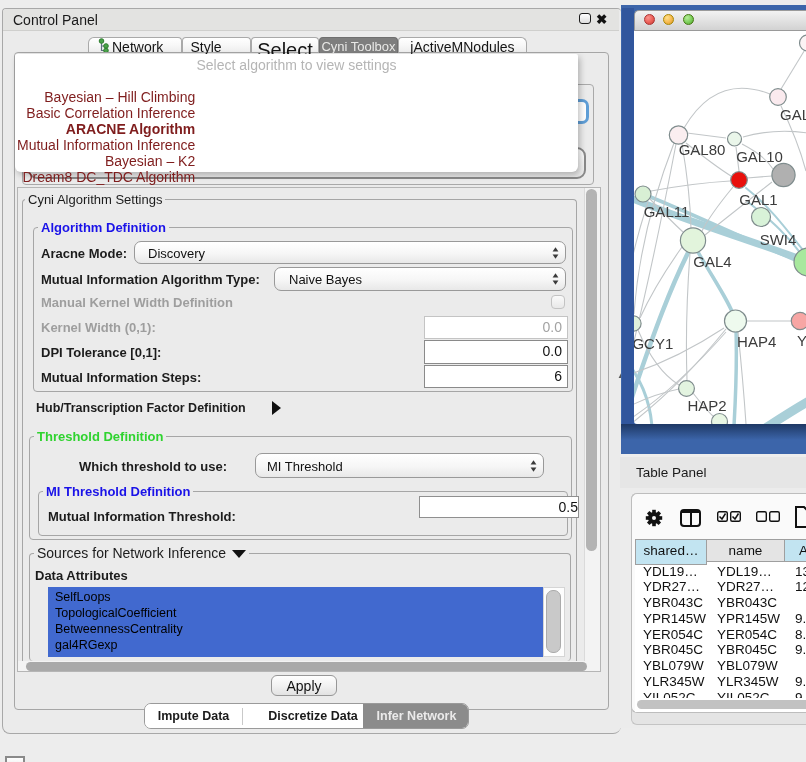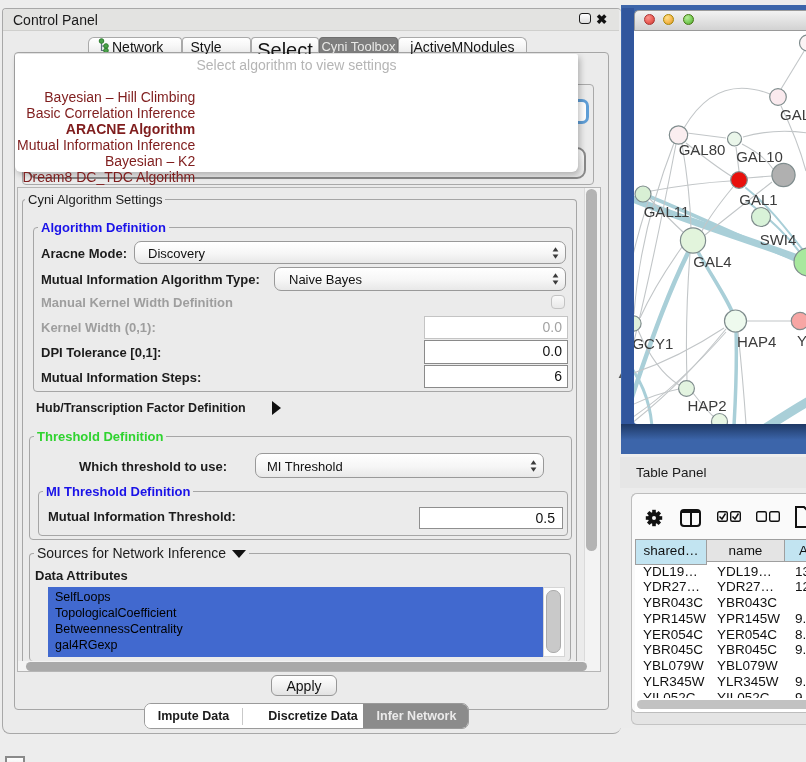--- a/index.html
+++ b/index.html
@@ -101,21 +101,21 @@
   <div class="ctext" style="left:11px;">MI Threshold</div>
   <svg class="carr" viewBox="0 0 7 12">
         <path d="M3.5 0.2 L6.4 4.4 L0.6 4.4 Z" fill="#3a3a3a"></path>
         <path d="M3.5 11.8 L6.4 7.6 L0.6 7.6 Z" fill="#3a3a3a"></path>
       </svg>
 </div>
 
 <div class="abs" style="left:38px;top:491px;width:530px;height:45px;border:1px solid #a6a6a6;border-radius:4px;"></div>
 <div class="gtxt" style="left:43px;top:491px;color:#1a12e8;">MI Threshold Definition</div>
 <div class="lbl" style="left:48px;top:516px;">Mutual Information Threshold:</div>
-<div class="field" style="left:419px;top:507px;width:144px;height:22px;border:1px solid #8f8f8f;line-height:20px;padding-right:7px;">0.5</div>
+<div class="field" style="left:419px;top:496px;width:160px;height:22px;border:1px solid #8f8f8f;line-height:20px;">0.5</div>
 
 <div class="abs" style="left:29px;top:553px;width:542px;height:108px;border:1px solid #a6a6a6;border-radius:4px;border-bottom:none;"></div>
 <div class="gtxt" style="left:34px;top:553px;font-weight:normal;font-size:14px;color:#1c1c1c;">Sources for Network Inference <span style="display:inline-block;width:0;height:0;border-left:7px solid transparent;border-right:7px solid transparent;border-top:8px solid #111;vertical-align:middle;margin-left:2px;"></span></div>
 <div class="lbl" style="left:35px;top:575px;">Data Attributes</div>
 <div class="abs" style="left:48px;top:587px;width:495px;height:70px;background:#4169cf;"></div>
 <div class="abs" style="left:55px;top:589px;font-size:12.5px;color:#000000;line-height:16px;">SelfLoops<br>TopologicalCoefficient<br>BetweennessCentrality<br>gal4RGexp</div>
 <div class="abs" style="left:543px;top:587px;width:22px;height:70px;background:#fdfdfd;border:1px solid #d5d5d5;"></div>
 <div class="abs" style="left:546px;top:590px;width:15px;height:63px;background:#c9c9c9;border:1px solid #ababab;border-radius:7px;"></div>
 
 <div class="abs" style="left:584px;top:188px;width:16px;height:483px;background:#f3f3f3;border-left:1px solid #dadada;"></div>

